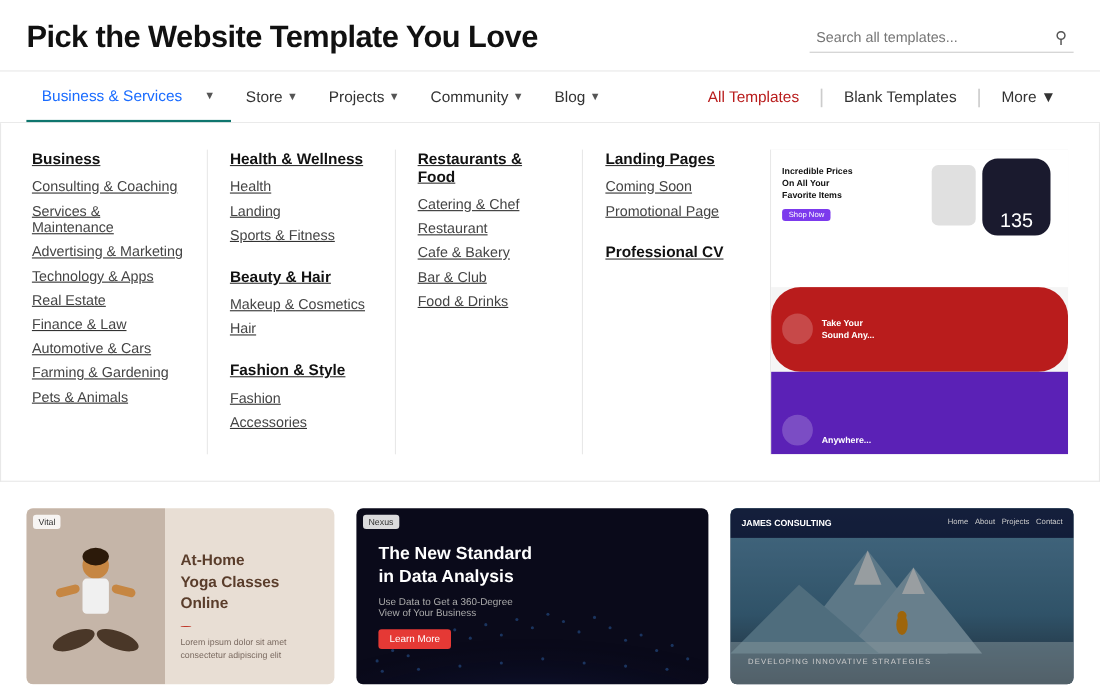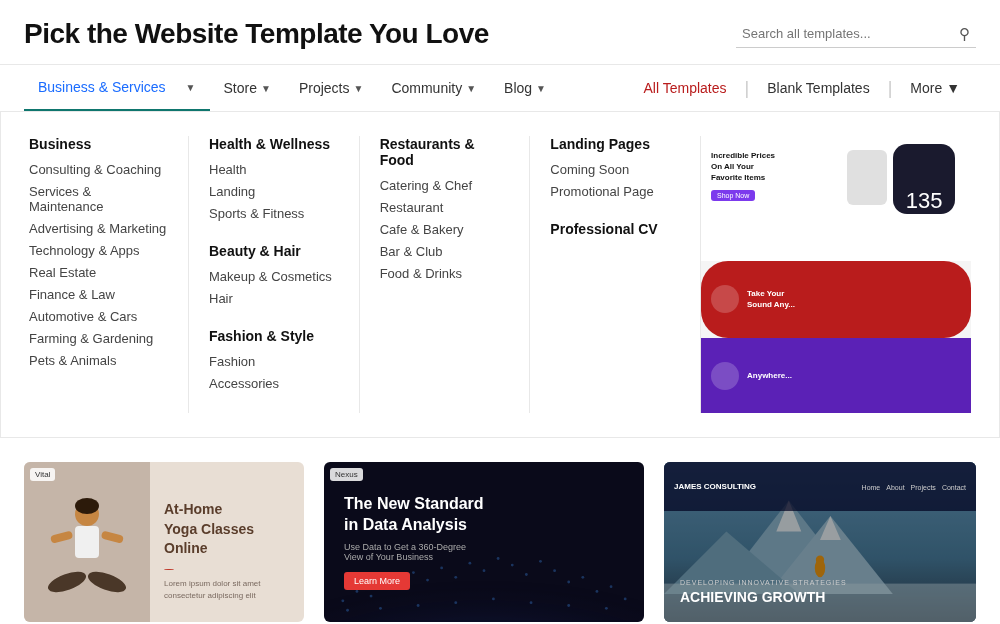--- a/index.html
+++ b/index.html
@@ -118,20 +118,21 @@
       min-width: 160px;
     }
     .dropdown-column:last-child {
       border-right: none;
     }
     .dropdown-column:first-child {
       padding-left: 0;
     }
     .col-section {
       margin-bottom: 22px;
+      text-decoration: underline;
     }
     .col-section-title {
       font-weight: 700;
       font-size: 14px;
       color: #111;
       margin-bottom: 10px;
     }
     .col-section-item {
       font-size: 13px;
       color: #444;
@@ -258,23 +259,23 @@
       flex-direction: column;
       justify-content: flex-end;
       padding: 16px;
       position: relative;
       overflow: hidden;
     }
     .consulting-nav {
       position: absolute;
       top: 0; left: 0; right: 0;
       background: rgba(0,0,30,0.7);
-      padding: 20px 10px;
-      display: flex;
-      align-items: flex-end;
+      padding: 9px 10px;
+      display: flex;
+      align-items: flex-start;
       gap: 8px;
       z-index: 3;
     }
     .consulting-nav-logo {
       font-size: 8px;
       font-weight: 700;
       color: #fff;
     }
     .consulting-nav-links {
       display: flex;
@@ -407,31 +408,31 @@
   </div>
 
   <div class="preview-panel">
     <div class="preview-content">
 
       <div style="background:#fff; height:45%; position:relative; overflow:hidden; padding:10px;">
         <div style="font-size:8px; font-weight:700; color:#111; line-height:1.4; position:absolute; left:10px; top:14px;">Incredible Prices<br>On All Your<br>Favorite Items</div>
         <div style="background:#7c3aed; color:#fff; border-radius:3px; padding:2px 6px; font-size:7px; position:absolute; left:10px; top:54px;">Shop Now</div>
 
         <div style="position:absolute; right:16px; top:8px; width:62px; height:70px; background:#1a1a2e; border-radius:14px; display:flex; align-items:center; justify-content:center;">
-          <span style="color:#fff; font-size:22px; font-weight:300;margin-top:43px;">135</span>
+          <span style="color:#fff; font-size:18px; font-weight:300;margin-top:43px;">135</span>
         </div>
 
         <div style="position:absolute; right:84px; top:14px; width:40px; height:55px; background:#e0e0e0; border-radius:6px;"></div>
       </div>
 
       <div style="height:28%; background:#b91c1c; display:flex; align-items:center; padding:8px 10px; gap:8px;border-radius:27px;">
         <div style="width:28px; height:28px; border-radius:50%; background:rgba(255,255,255,0.2); flex-shrink:0;"></div>
         <div style="color:#fff; font-size:8px; font-weight:700; line-height:1.4;">Take Your<br>Sound Any...</div>
       </div>
-      <div style="height:27%; background:#5b21b6; display:flex; align-items:center; padding:8px 10px; gap:8px;">
+      <div style="height:27%; background:#5b21b6; display:flex; align-items:flex-end; padding:8px 10px; gap:8px;">
         <div style="width:28px; height:28px; border-radius:50%; background:rgba(255,255,255,0.2); flex-shrink:0;"></div>
         <div style="color:#fff; font-size:8px; font-weight:700;">Anywhere...</div>
       </div>
 
       <div style="text-align:center; font-size:12px; color:#333; padding:5px 0; background:#f5f5f5;">Electronics Store</div>
     </div>
   </div>
 </div>
 
 <div class="main-content">
@@ -545,17 +546,16 @@
       <div class="consulting-nav-links">
         <span class="consulting-nav-link">Home</span>
         <span class="consulting-nav-link">About</span>
         <span class="consulting-nav-link">Projects</span>
         <span class="consulting-nav-link">Contact</span>
       </div>
     </div>
 
     <div class="consulting-bottom">
       <div class="consulting-tag-sm">DEVELOPING INNOVATIVE STRATEGIES</div>
-      <div class="consulting-headline">ACHIEVING GROWTH</div>
     </div>
   </div>
 
 </div>
 
 </body></html>

